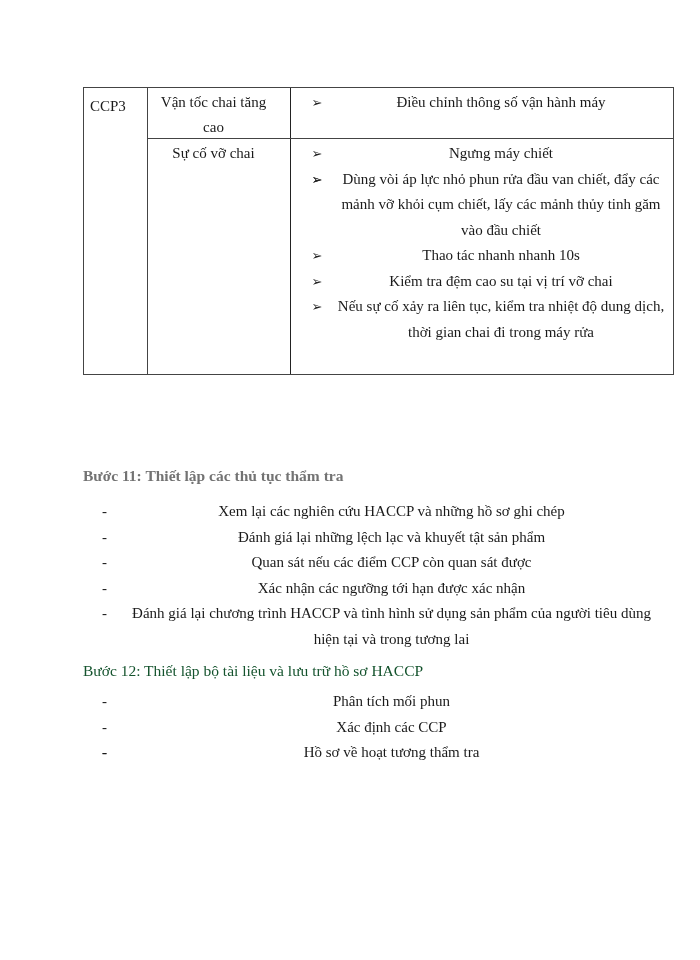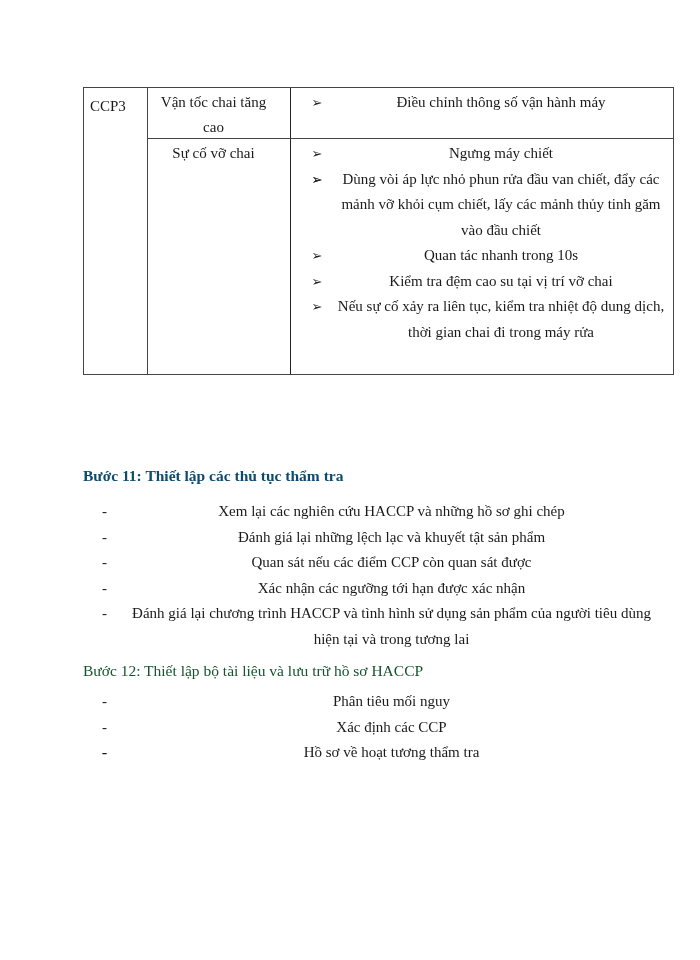--- a/index.html
+++ b/index.html
@@ -38,21 +38,21 @@
   }
   .act { position: relative; padding-left: 30px; }
   .act .arrow {
     position: absolute; left: 0; top: 0; width: 20px; font-size: 13px;
     font-family: "DejaVu Sans", sans-serif; color: #222;
   }
 
   
   .h11 {
     position: absolute; left: 83px; top: 467px; font-size: 15.5px;
-    font-weight: bold; color: #0c4a6e;
+    font-weight: bold; color: #737373;
   }
   .h12 {
     position: absolute; left: 83px; top: 662px; font-size: 15.5px;
     font-weight: normal; color: #14532d;
   }
 
   
   .dash-list { position: absolute; left: 100px; width: 560px; font-size: 15px; line-height: 25.5px; }
   .list11 { top: 499px; }
   .list12 { top: 689px; }
@@ -88,21 +88,21 @@
         </div>
         <div class="act">
           <span class="arrow">➢</span>
         </div>
         <div class="act">
           <span class="arrow">➢</span>
           <span>Dùng vòi áp lực nhỏ phun rửa đầu van chiết, đẩy các mảnh vỡ khỏi cụm chiết, lấy các mảnh thủy tinh găm vào đầu chiết</span>
         </div>
         <div class="act">
           <span class="arrow">➢</span>
-          <span>Quan tác nhanh trong 10s</span>
+          <span>Thao tác nhanh nhanh 10s</span>
         </div>
         <div class="act">
           <span class="arrow">➢</span>
           <span>Kiểm tra đệm cao su tại vị trí vỡ chai</span>
         </div>
         <div class="act">
           <span class="arrow">➢</span>
           <span>Nếu sự cố xảy ra liên tục, kiểm tra nhiệt độ dung dịch, thời gian chai đi trong máy rửa</span>
         </div>
       </div>
@@ -113,19 +113,19 @@
   <div class="dash-list list11">
     <div class="dash-item"><span class="dash">-</span><span>Xem lại các nghiên cứu HACCP và những hồ sơ ghi chép</span></div>
     <div class="dash-item"><span class="dash">-</span><span>Đánh giá lại những lệch lạc và khuyết tật sản phẩm</span></div>
     <div class="dash-item"><span class="dash">-</span><span>Quan sát nếu các điểm CCP còn quan sát được</span></div>
     <div class="dash-item"><span class="dash">-</span><span>Xác nhận các ngưỡng tới hạn được xác nhận</span></div>
     <div class="dash-item"><span class="dash">-</span><span>Đánh giá lại chương trình HACCP và tình hình sử dụng sản phẩm của người tiêu dùng hiện tại và trong tương lai</span></div>
   </div>
 
   <div class="h12">Bước 12: Thiết lập bộ tài liệu và lưu trữ hồ sơ HACCP</div>
   <div class="dash-list list12">
-    <div class="dash-item"><span class="dash">-</span><span>Phân tiêu mối nguy</span></div>
+    <div class="dash-item"><span class="dash">-</span><span>Phân tích mối phun</span></div>
     <div class="dash-item"><span class="dash">-</span><span>Xác định các CCP</span></div>
     <div class="dash-item"><span class="dash">-</span></div>
     <div class="dash-item"><span class="dash">-</span><span>Hồ sơ về hoạt tương thẩm tra</span></div>
   </div>
 
 </div>
 
 </body></html>

